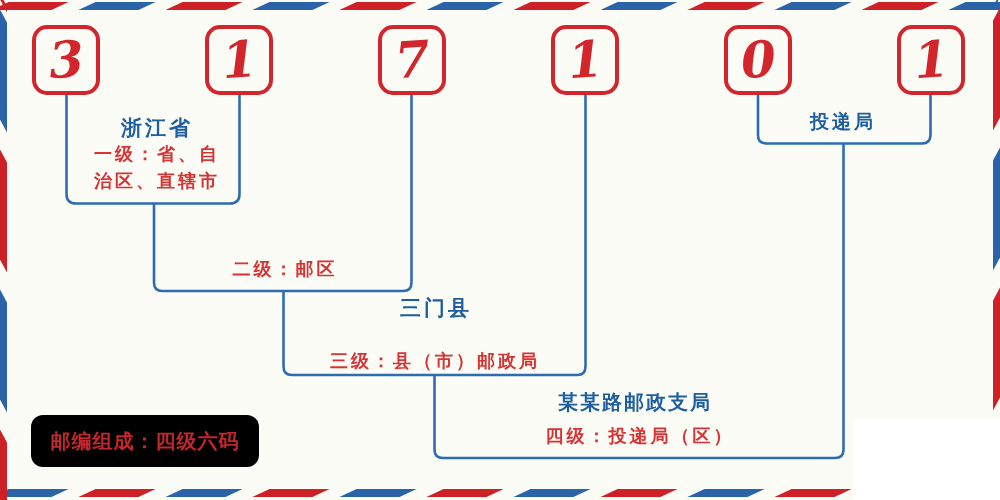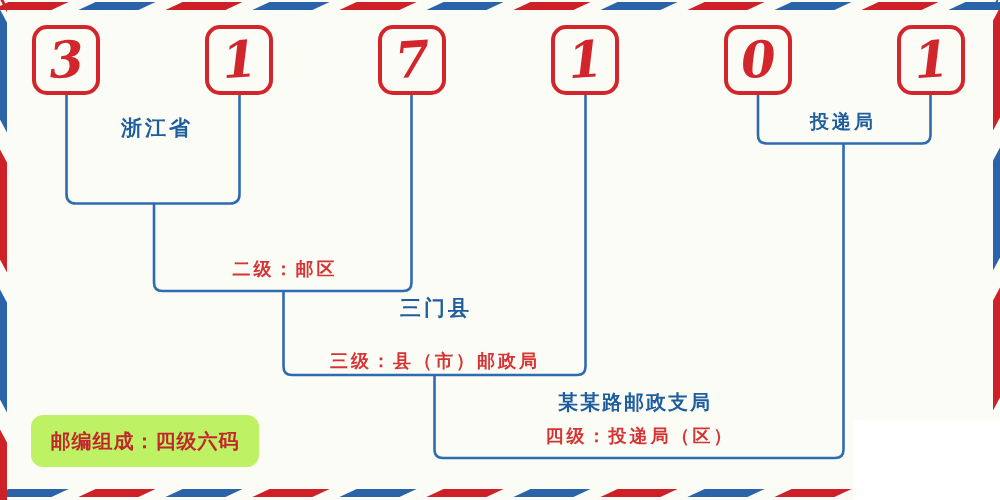--- a/index.html
+++ b/index.html
@@ -39,21 +39,21 @@
     font-family:"DejaVu Serif", serif;font-weight:bold;color:#1e5d9e;
     font-size:21px;letter-spacing:3px;
   }
   .red-desc{
     font-family:"Liberation Sans", sans-serif;font-weight:bold;color:#d63434;
     font-size:18px;letter-spacing:3px;line-height:27px;
   }
   
   #footer-badge{
     position:absolute;left:31px;top:415px;width:228px;height:52px;z-index:2;
-    background:#bef264;border-radius:12px;
+    background:#000000;border-radius:12px;
     display:flex;align-items:center;justify-content:center;
   }
   #footer-badge span{
     font-family:"DejaVu Serif", serif;font-weight:bold;color:#c1272d;
     font-size:20px;letter-spacing:1px;white-space:nowrap;
   }
   
   #white-patch{
     position:absolute;left:853px;top:420px;right:0;bottom:0;background:#ffffff;z-index:10;
   }
@@ -128,20 +128,22 @@
   </div>
 <div class="digit-box" style="left:724px">
     <span class="digit">0</span>
   </div>
 <div class="digit-box" style="left:897px">
     <span class="digit">1</span>
   </div>
 
 <div class="lbl blue-name" style="left:157px;top:114px">浙江省</div>
 <div class="lbl red-desc" style="left:157px;top:141px">
+  <div>一级：省、自</div>
+  <div>治区、直辖市</div>
 </div>
 
 <div class="lbl blue-name" style="left:843px;top:109px;font-size:19px">投递局</div>
 
 <div class="lbl red-desc" style="left:285px;top:256px">二级：邮区</div>
 
 <div class="lbl blue-name" style="left:436px;top:294px">三门县</div>
 <div class="lbl red-desc" style="left:435px;top:348px">三级：县（市）邮政局</div>
 
 <div class="lbl blue-name" style="left:635px;top:389px;font-size:20px;letter-spacing:2px">某某路邮政支局</div>

